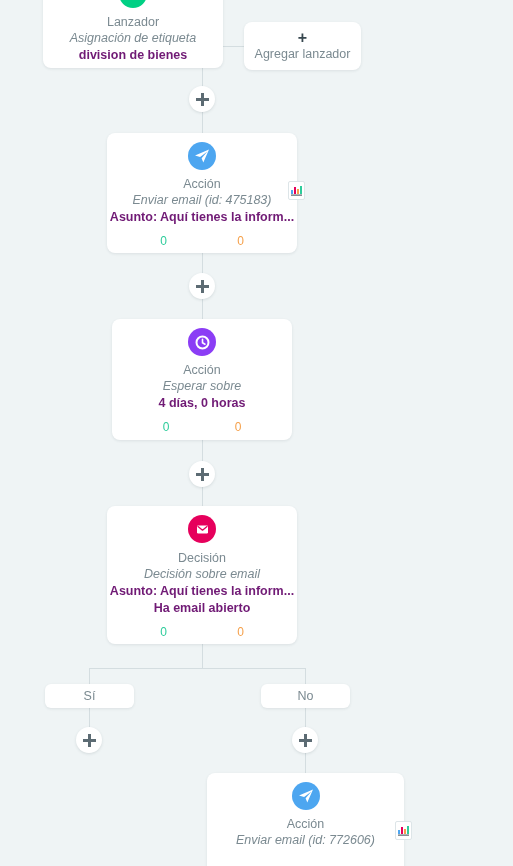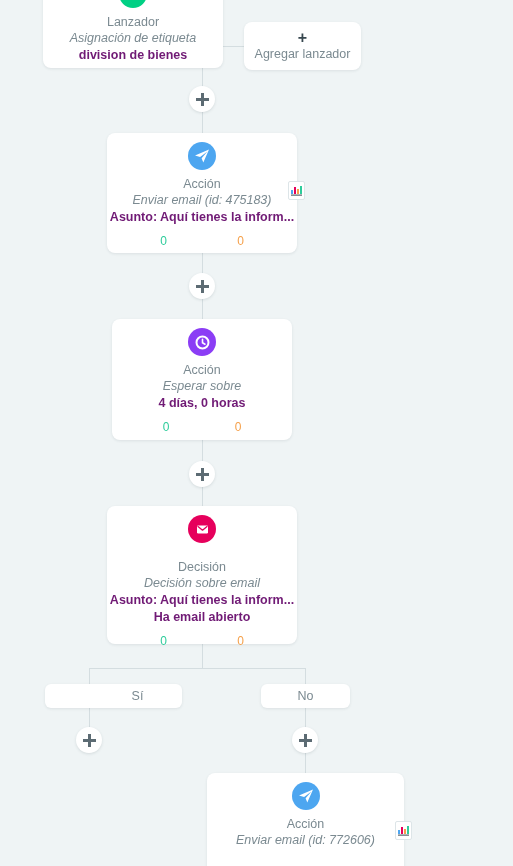--- a/index.html
+++ b/index.html
@@ -261,31 +261,31 @@
     </svg>
   </div>
 
   <div class="card" style="left:107px; top:506px; width:190px; height:138px; padding-top:5px;">
     <div class="icon-circle icon-pink" style="margin-top:4px;">
       <svg width="15" height="15" viewBox="0 0 15 15">
         <rect x="2" y="3.5" width="11" height="8" rx="1.2" fill="#ffffff"></rect>
         <path d="M3 4.6 L7.5 8.2 L12 4.6" fill="none" stroke="#e6005c" stroke-width="1.3" stroke-linecap="round" stroke-linejoin="round"></path>
       </svg>
     </div>
-    <div class="node-type" style="margin-top:16px;">Decisión</div>
+    <div class="node-type" style="margin-top:7px;">Decisión</div>
     <div class="node-sub">Decisión sobre email</div>
     <div class="node-strong">Asunto: Aquí tienes la inform...</div>
     <div class="node-strong">Ha email abierto</div>
     <div class="counters" style="margin-top:8px;">
       <span class="count-green">0</span>
       <span class="count-orange">0</span>
     </div>
   </div>
 
-  <div class="branch" style="left:45px; top:684px; width:89px; height:24px;padding-left:48px;">
+  <div class="branch" style="left:45px; top:684px; width:89px; height:24px;">
     <span>Sí</span>
   </div>
   <div class="branch" style="left:261px; top:684px; width:89px; height:24px;">
     <span>No</span>
   </div>
 
   <div class="plus-btn" style="left:76px; top:727px;">
     <svg width="13" height="13" viewBox="0 0 13 13">
       <rect x="5" y="0" width="3" height="13" fill="#5c6b73"></rect>
       <rect x="0" y="5" width="13" height="3" fill="#5c6b73"></rect>

